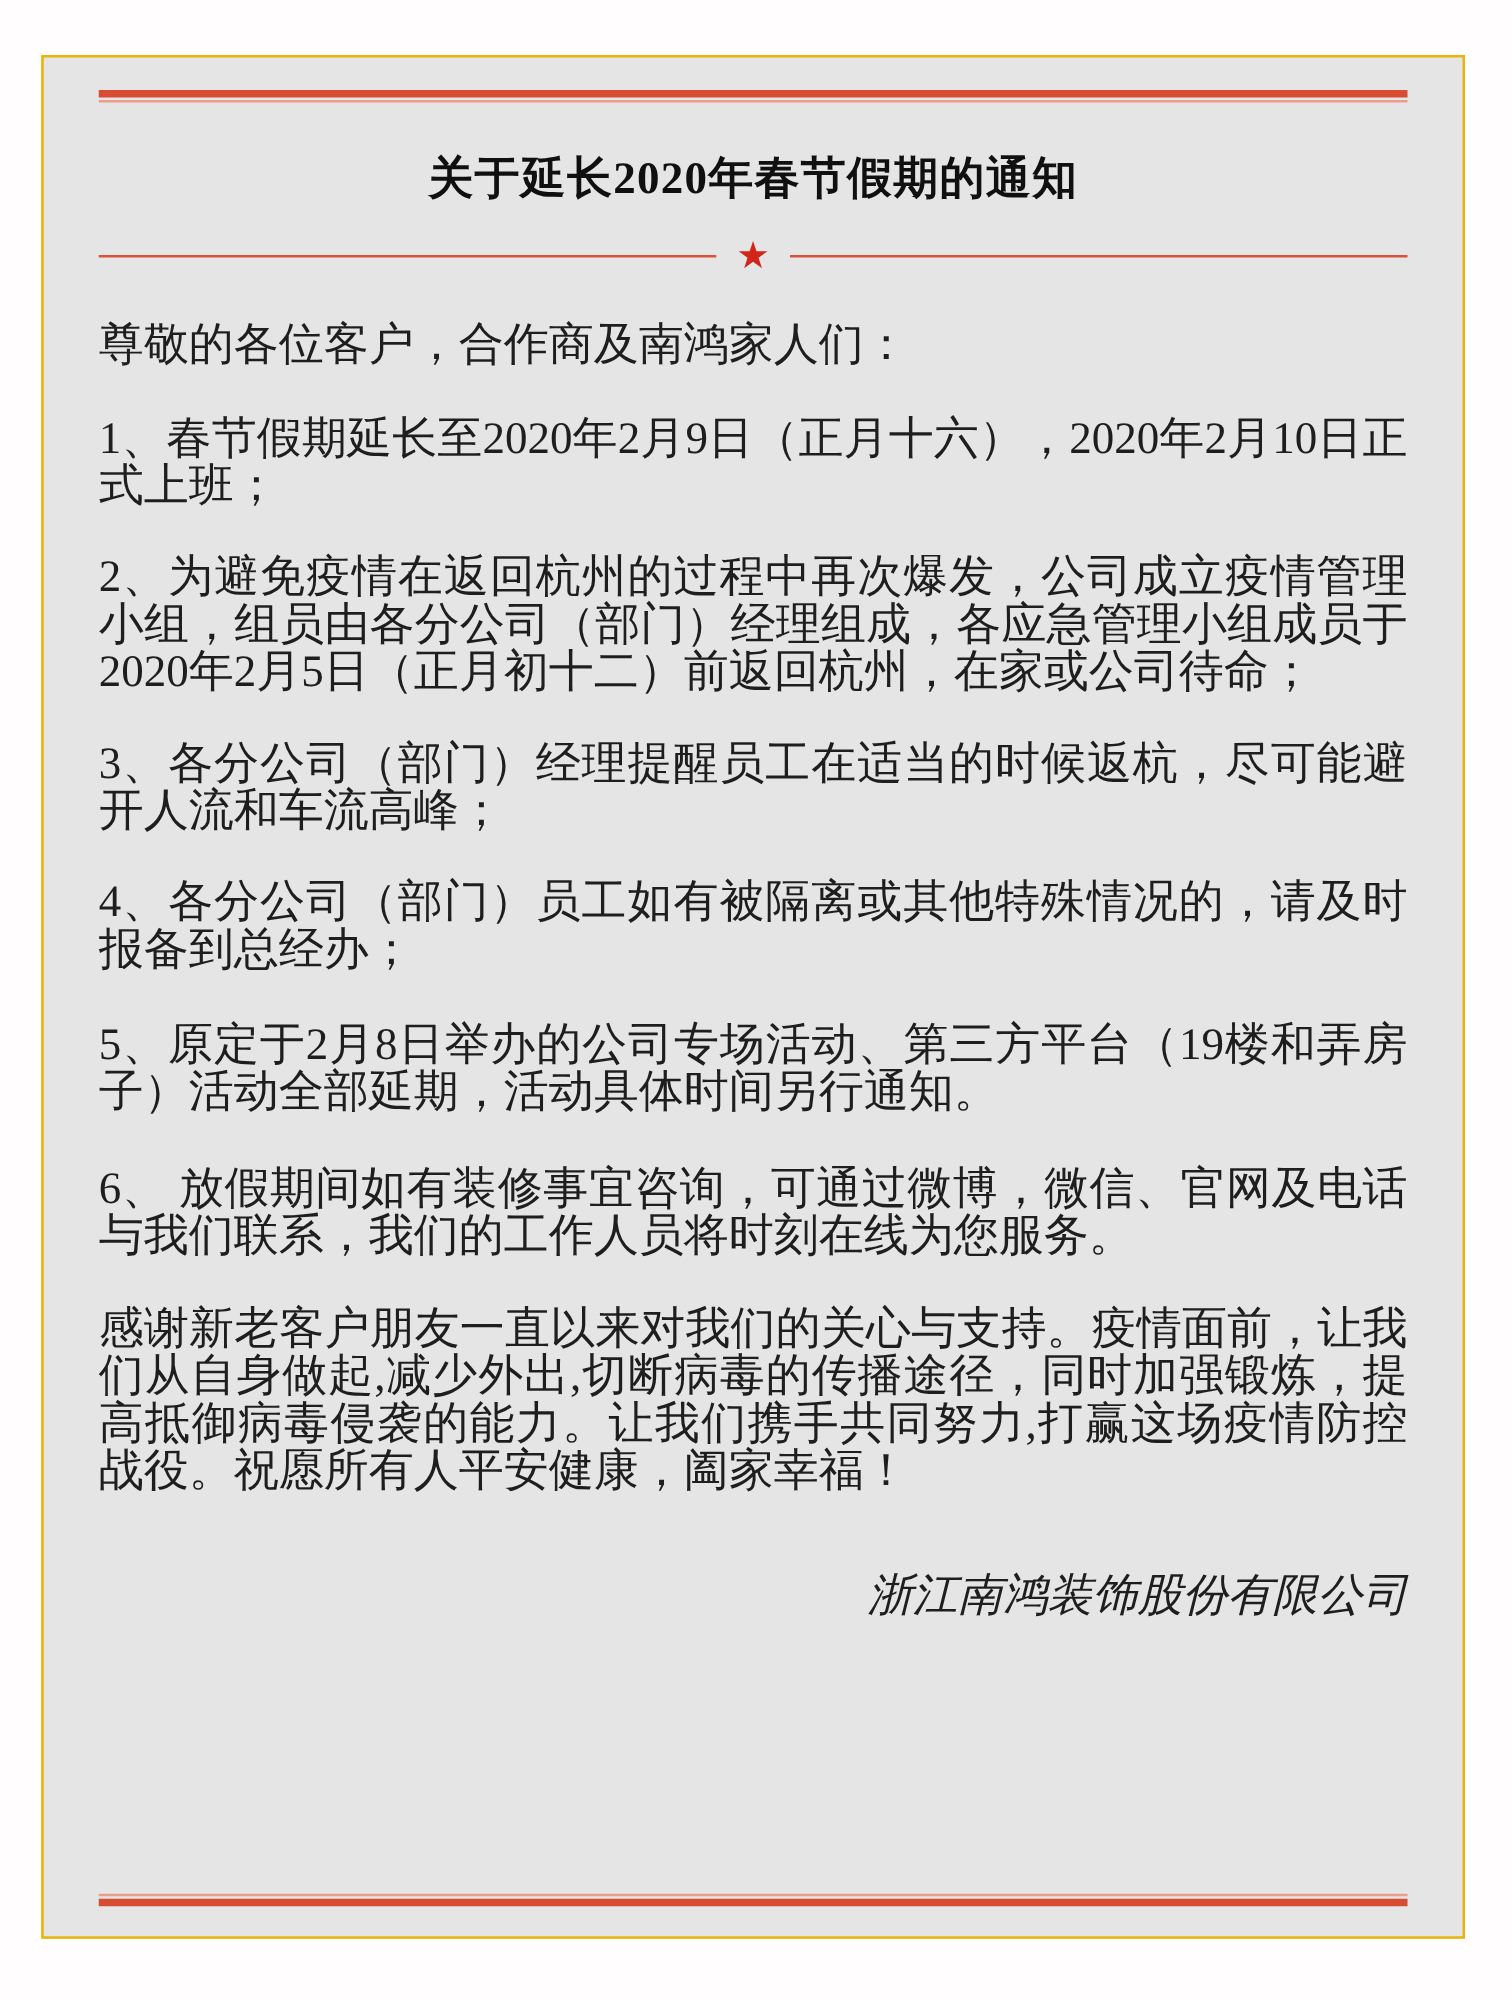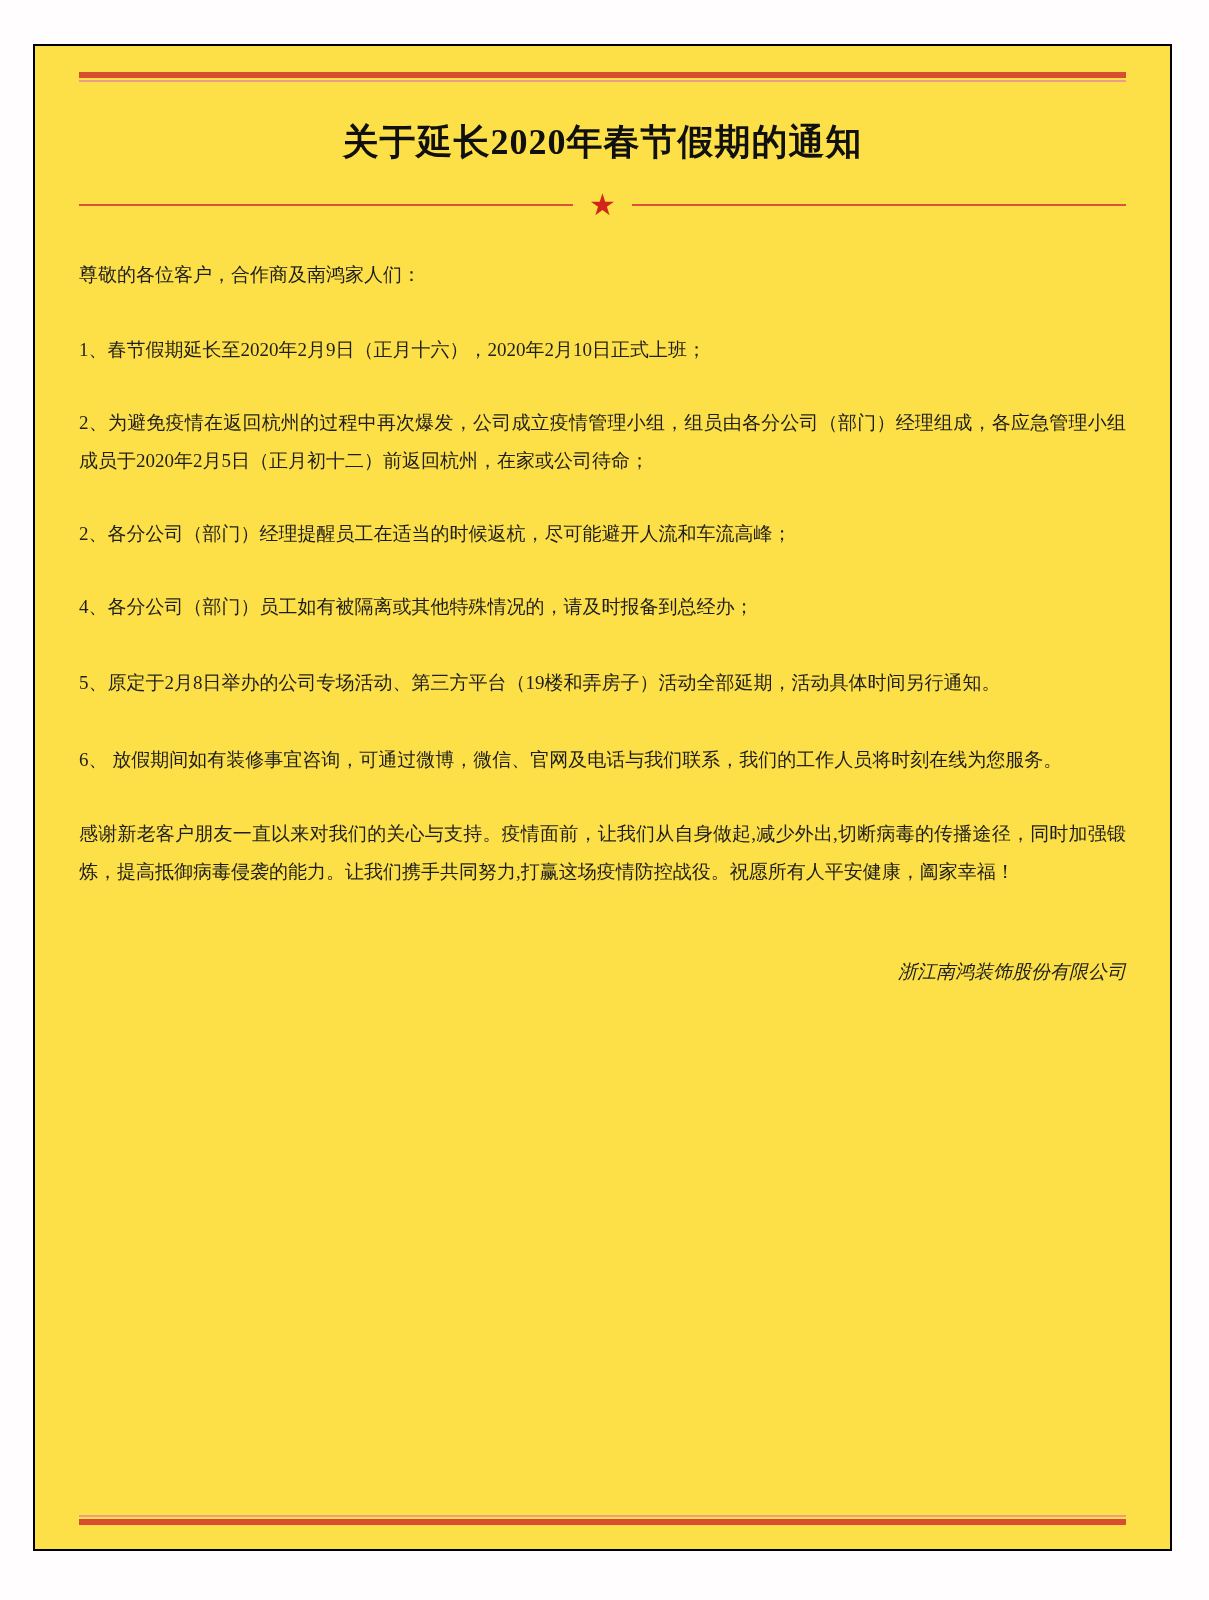--- a/index.html
+++ b/index.html
@@ -6,22 +6,22 @@
   html, body {
     margin: 0; padding: 0;
     width: 1209px; height: 1600px;
     background: #fffdfd;
     font-family: "Liberation Serif", "DejaVu Serif", serif;
   }
   .page { position: relative; width: 1209px; height: 1600px; overflow: hidden; }
   .frame {
     position: absolute; left: 33px; top: 44px;
     width: 1139px; height: 1507px;
-    border: 2px solid #000000;
-    background: #fde047;
+    border: 2px solid #eab308;
+    background: #e5e5e5;
   }
   .content { padding: 26px 44px 0 44px; }
 
   .top-rule .rule-thick { height: 6px; background: #d84c32; }
   .top-rule .rule-thin  { height: 2px; background: #eb9c8c; margin-top: 2px; }
 
   .title {
     margin: 36px 0 0 0;
     text-align: center;
     font-size: 36px; line-height: 48px;
@@ -29,21 +29,21 @@
     letter-spacing: 1px;
   }
 
   .star-divider { display: flex; align-items: center; margin-top: 24px; height: 30px; }
   .star-divider .line { flex: 1; height: 2px; background: #dd5039; }
   .star-divider .star {
     color: #d3261a; font-size: 30px; line-height: 30px; margin: 0 16px;
   }
 
   .bodytext {
-    font-size: 19px; line-height: 38px; color: #1e1e1e;
+    font-size: 36px; line-height: 38px; color: #1e1e1e;
     text-align: justify;
   }
   p { margin: 0; }
   .salutation { margin-top: 36px; }
   .intro { text-indent: 2.3em; }
   .item-1 { margin-top: 37px; }
   .item-2 { margin-top: 35px; }
   .item-3 { margin-top: 35px; }
   .item-4 { margin-top: 35px; }
   .item-5 { margin-top: 38px; }
@@ -79,21 +79,21 @@
         <div class="line"></div>
         <span class="star">★</span>
         <div class="line"></div>
       </div>
 
       <div class="bodytext">
         <p class="salutation">尊敬的各位客户，合作商及南鸿家人们：</p>
 
         <p class="item item-1">1、春节假期延长至2020年2月9日（正月十六），2020年2月10日正式上班；</p>
         <p class="item item-2">2、为避免疫情在返回杭州的过程中再次爆发，公司成立疫情管理小组，组员由各分公司（部门）经理组成，各应急管理小组成员于2020年2月5日（正月初十二）前返回杭州，在家或公司待命；</p>
-        <p class="item item-3">2、各分公司（部门）经理提醒员工在适当的时候返杭，尽可能避开人流和车流高峰；</p>
+        <p class="item item-3">3、各分公司（部门）经理提醒员工在适当的时候返杭，尽可能避开人流和车流高峰；</p>
         <p class="item item-4">4、各分公司（部门）员工如有被隔离或其他特殊情况的，请及时报备到总经办；</p>
         <p class="item item-5">5、原定于2月8日举办的公司专场活动、第三方平台（19楼和弄房子）活动全部延期，活动具体时间另行通知。</p>
         <p class="item item-6">6、 放假期间如有装修事宜咨询，可通过微博，微信、官网及电话与我们联系，我们的工作人员将时刻在线为您服务。</p>
 
 
         <p class="closing">感谢新老客户朋友一直以来对我们的关心与支持。疫情面前，让我们从自身做起,减少外出,切断病毒的传播途径，同时加强锻炼，提高抵御病毒侵袭的能力。让我们携手共同努力,打赢这场疫情防控战役。祝愿所有人平安健康，阖家幸福！</p>
 
         <div class="signature">
           <p>浙江南鸿装饰股份有限公司</p>
         </div>

